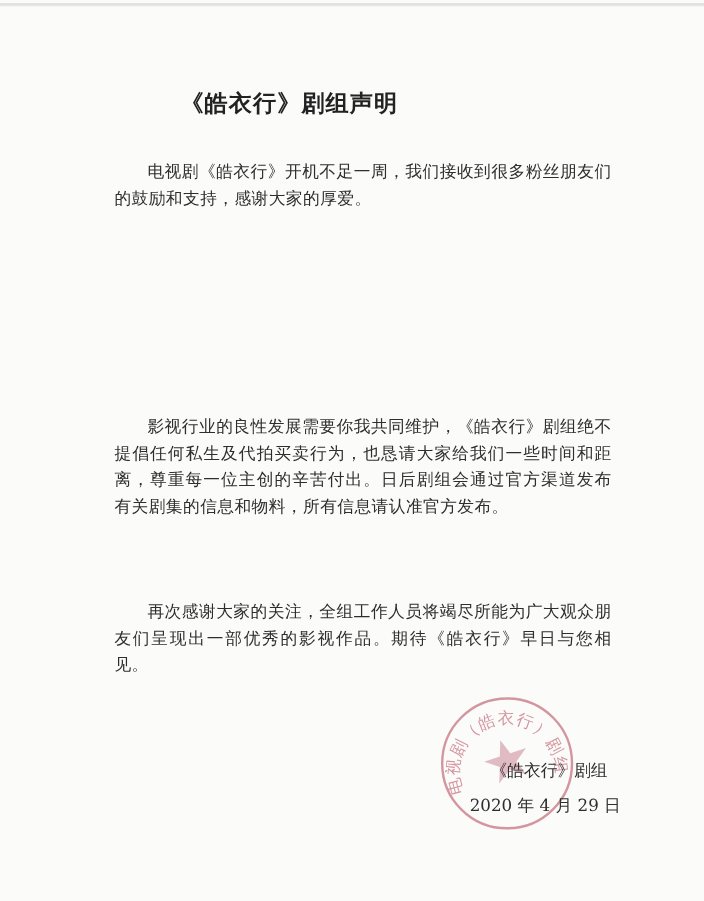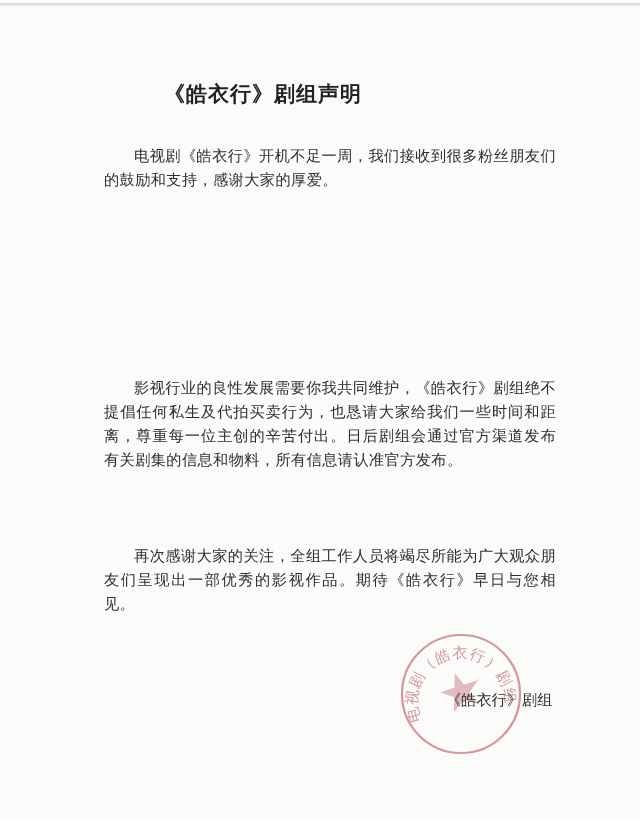--- a/index.html
+++ b/index.html
@@ -56,13 +56,14 @@
       <path id="stampArc" d="M 24 92 A 44 44 0 1 1 100 92"></path>
     </defs>
     <circle cx="62" cy="62" r="59" fill="none" stroke="#c97a86" stroke-width="2.2"></circle>
     <polygon points="62,40 67,54 82,54 70,63 75,77 62,68 49,77 54,63 42,54 57,54" fill="#d9aab2" transform="rotate(-18 62 60)"></polygon>
     <text font-family="DejaVu Sans, sans-serif" font-size="15" fill="#c97a86" letter-spacing="1">
       <textPath href="#stampArc" startOffset="2%">电视剧（皓衣行）剧组</textPath>
     </text>
   </svg>
 
   <div class="sign" id="sign-org">《皓衣行》剧组</div>
+  <div class="sign" id="sign-date">2020 年 4 月 29 日</div>
 </div>
 
 </body></html>

